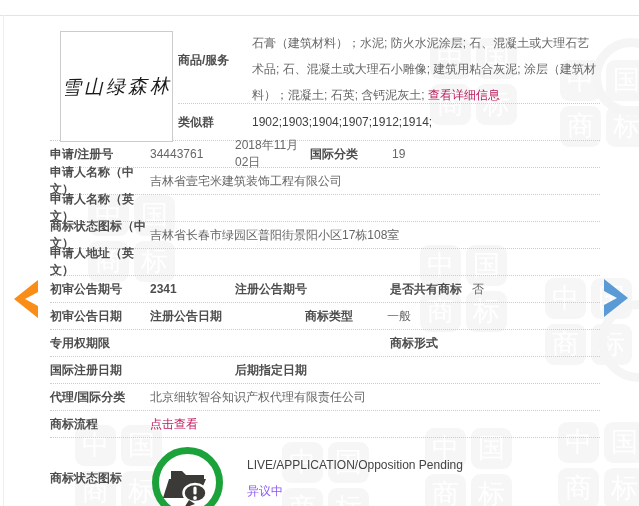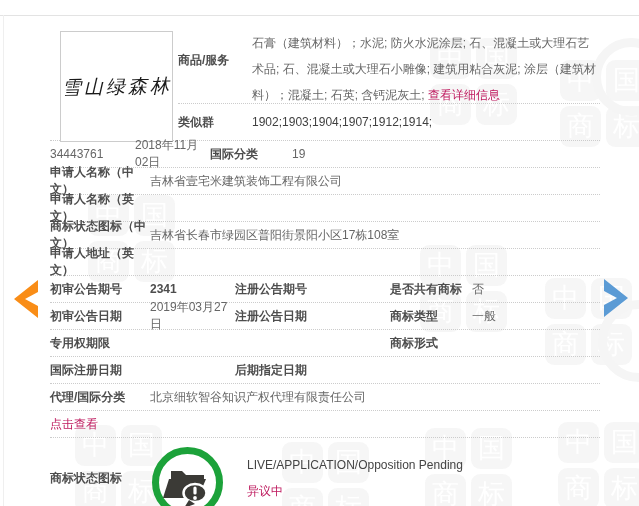--- a/index.html
+++ b/index.html
@@ -39,21 +39,21 @@
   .val{color:#666;flex:none;}
   .cl1{width:100px}.cv1{width:85px}.cl2{width:80px}.cv2{width:75px}.cl3{width:82px}
   .cv3{flex:1;width:auto}.cvfull{flex:1;width:auto}
   .vbold{font-weight:bold;color:#4d4d4d;}
 
   .statusrow{display:flex;height:81px;align-items:center;}
   .statuslab{width:100px;flex:none;font-weight:bold;color:#4d4d4d;}
   .statusicon{width:75px;height:75px;flex:none;margin-top:7px;}
   .statustext{margin-left:22px;}
   .statusline1{color:#444;margin-bottom:11px;}
-  .statusline2{color:#be185d;}
+  .statusline2{color:#8b5cf6;}
 
   
   .arrow{position:absolute;width:36px;height:44px;z-index:3;cursor:pointer;background:none;border:none;padding:0;}
   .arrow-left{left:6px;top:277px;}
   .arrow-right{left:600px;top:276px;}
 </style>
 </head>
 <body>
 
 <div class="wm" style="left:430px;top:38px">
@@ -128,20 +128,21 @@
         <span class="goodstext"><span>石膏（建筑材料）；水泥; 防火水泥涂层; 石、混凝土或大理石艺术品; 石、混凝土或大理石小雕像; 建筑用粘合灰泥; 涂层（建筑材料）；混凝土; 石英; 含钙泥灰土; </span><span class="lnk">查看详细信息</span></span>
       </div>
       <div class="simrow">
         <span class="simlab">类似群</span>
         <span class="simval">1902;1903;1904;1907;1912;1914;</span>
       </div>
     </div>
   </div>
 
   <div class="row">
+    <span class="lab cl1">申请/注册号</span>
     <span class="val cv1">34443761</span>
     <span class="val cv2">2018年11月02日</span>
     <span class="lab cl3">国际分类</span>
     <span class="val cv3">19</span>
   </div>
 
   <div class="row">
     <span class="lab cl1">申请人名称（中文）</span>
     <span class="val cvfull">吉林省壹宅米建筑装饰工程有限公司</span>
   </div>
@@ -165,21 +166,20 @@
     <span class="lab cl1">初审公告期号</span>
     <span class="val cv1 vbold">2341</span>
     <span class="lab cl2">注册公告期号</span>
     <span class="val cv2"></span>
     <span class="lab cl3">是否共有商标</span>
     <span class="val cv3">否</span>
   </div>
 
   <div class="row">
     <span class="lab cl1">初审公告日期</span>
-    <span class="val cv1">2019年03月27日</span>
     <span class="lab cl2">注册公告日期</span>
     <span class="val cv2"></span>
     <span class="lab cl3">商标类型</span>
     <span class="val cv3">一般</span>
   </div>
 
   <div class="row">
     <span class="lab cl1">专用权期限</span>
     <span class="val cv1"></span>
     <span class="lab cl2"></span>
@@ -195,20 +195,21 @@
     <span class="val cv2"></span>
     <span class="val cv3"></span>
   </div>
 
   <div class="row">
     <span class="lab cl1">代理/国际分类</span>
     <span class="val cvfull">北京细软智谷知识产权代理有限责任公司</span>
   </div>
 
   <div class="row">
+    <span class="lab cl1">商标流程</span>
     <span class="lnk cvfull">点击查看</span>
   </div>
 
   <div class="statusrow">
     <span class="statuslab">商标状态图标</span>
     <span class="statusicon">
       <svg width="75" height="75" viewBox="0 0 75 75" xmlns="http://www.w3.org/2000/svg">
         <circle cx="37.5" cy="37.5" r="32" fill="#ffffff" stroke="#1ca23a" stroke-width="7"></circle>
         <path d="M21 26 h11 l4 4 h18 v7 H21 Z" fill="#3b3a36"></path>
         <path d="M19 34 L56 34 L48 53 L13 53 Z" fill="#3b3a36"></path>

